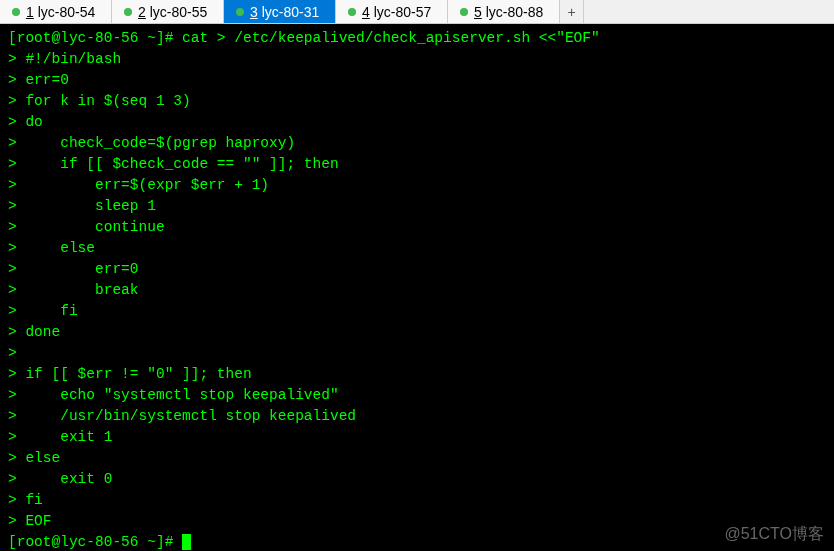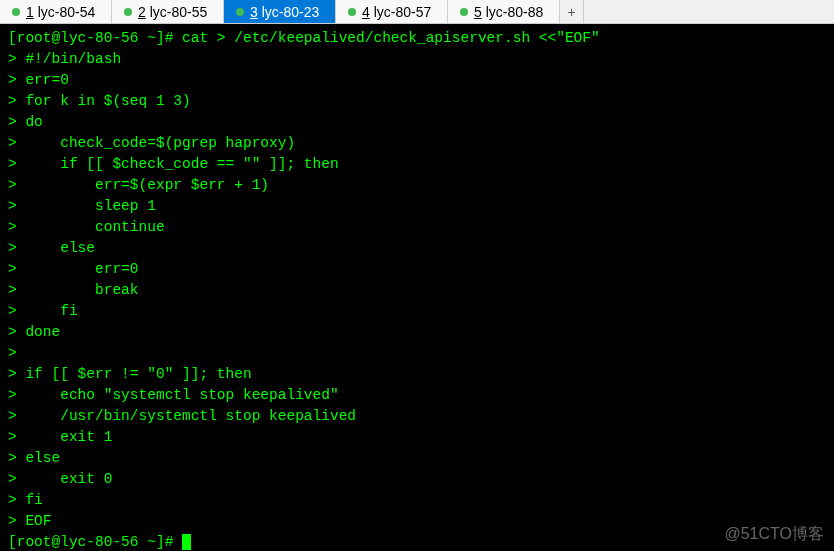--- a/index.html
+++ b/index.html
@@ -83,21 +83,21 @@
   <div class="tab">
     <span class="tab-dot"></span>
     <span class="tab-label"><u>1</u> <span>lyc-80-54</span></span>
   </div>
   <div class="tab">
     <span class="tab-dot"></span>
     <span class="tab-label"><u>2</u> <span>lyc-80-55</span></span>
   </div>
   <div class="tab active">
     <span class="tab-dot"></span>
-    <span class="tab-label"><u>3</u> <span>lyc-80-23</span></span>
+    <span class="tab-label"><u>3</u> <span>lyc-80-31</span></span>
   </div>
   <div class="tab">
     <span class="tab-dot"></span>
     <span class="tab-label"><u>4</u> <span>lyc-80-57</span></span>
   </div>
   <div class="tab">
     <span class="tab-dot"></span>
     <span class="tab-label"><u>5</u> <span>lyc-80-88</span></span>
   </div>
   <div class="tab-add">+</div>

